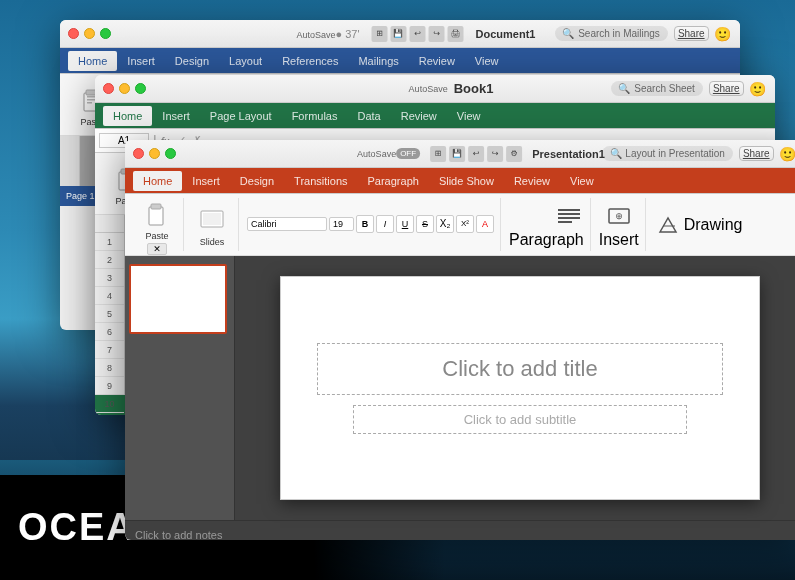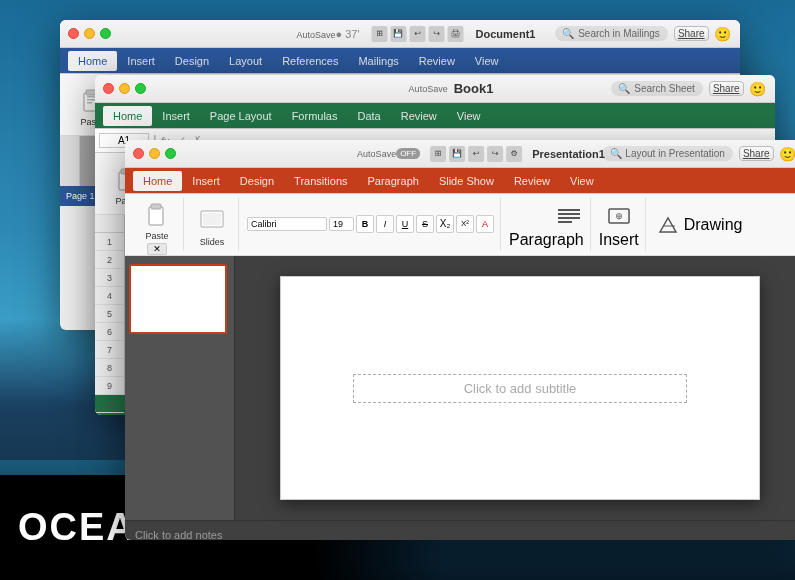--- a/index.html
+++ b/index.html
@@ -853,20 +853,21 @@
     </div>
 
     <div class="ppt-content">
       <div class="ppt-slide-panel">
         <div class="ppt-slide-thumb">
           
         </div>
       </div>
       <div class="ppt-main-area">
         <div class="ppt-slide-canvas">
+          <div class="ppt-title-placeholder">Click to add title</div>
           <div class="ppt-subtitle-placeholder">Click to add subtitle</div>
         </div>
       </div>
     </div>
 
     <div class="ppt-notes-bar">
       <span class="ppt-notes-placeholder">Click to add notes</span>
     </div>
 
   </div>

